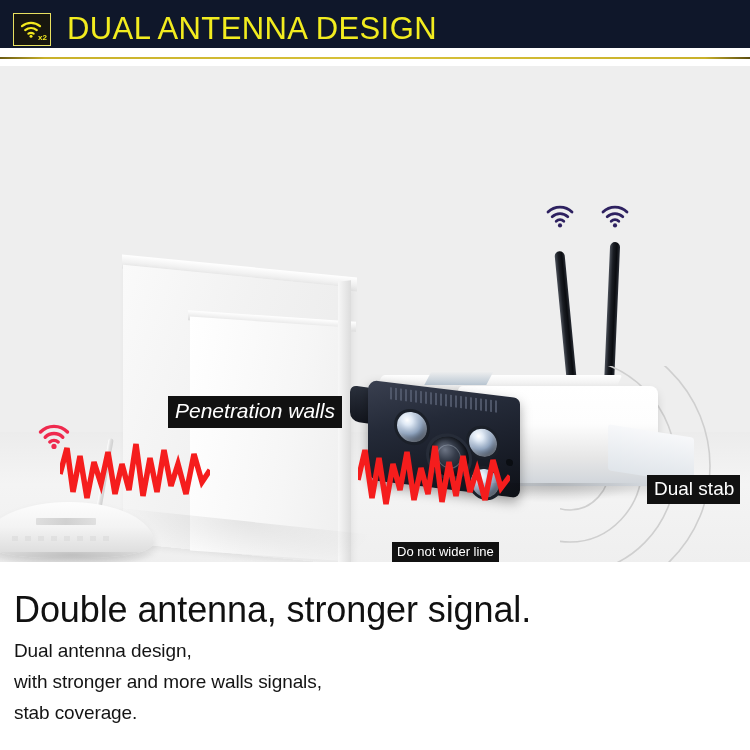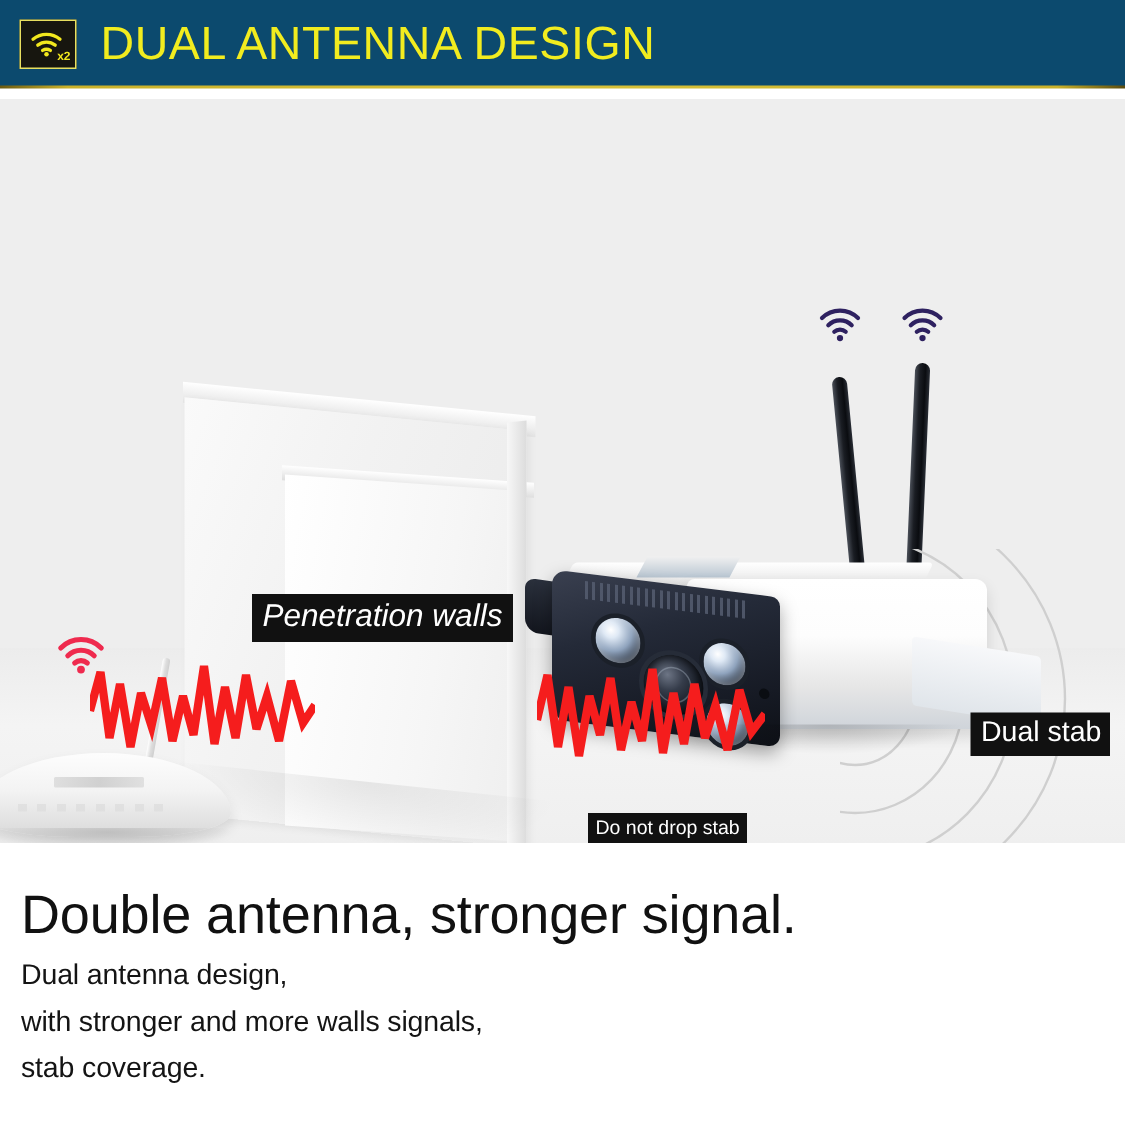--- a/index.html
+++ b/index.html
@@ -6,22 +6,22 @@
   html, body {
     width: 750px; height: 750px;
     font-family: "Liberation Sans", sans-serif;
     background: #ffffff;
     overflow: hidden;
   }
   #page { position: relative; width: 750px; height: 750px; background:#fff; }
 
   
   .header {
-    position: absolute; left:0; top:0; width:750px; height:58px;
-    background:#0c4a6e;
+    position: absolute; left:0; top:0; width:750px; height:48px;
+    background:#0f172a;
   }
   .header-inner {
     position:absolute; left:0; top:0; width:750px; height:58px;
     display:flex; align-items:center; padding-left:13px;
   }
   .hdr-icon-box {
     width:38px; height:33px; border:1.5px solid #e8e060;
     display:flex; align-items:center; justify-content:center;
     flex:0 0 auto; position:relative; background:#17160f;
   }
@@ -340,21 +340,21 @@
         <polyline points="0,40 7,14 13,58 20,22 27,64 34,28 41,50 48,18 55,60 62,30 69,56 76,10 83,62 90,24 97,58 104,16 111,52 118,30 126,60 134,20 142,48 150,36" fill="none" stroke="#f51d1d" stroke-width="5.5" stroke-linejoin="miter" stroke-linecap="butt"></polyline>
       </svg>
     </div>
     <div class="zig right">
       <svg width="152" height="78" viewBox="0 0 152 78" aria-hidden="true">
         <polyline points="0,42 7,12 14,60 21,20 28,66 35,26 42,52 49,14 56,62 63,30 70,56 77,8 84,64 91,24 98,58 105,18 112,54 119,32 127,62 135,22 143,50 152,38" fill="none" stroke="#f51d1d" stroke-width="5.5" stroke-linejoin="miter" stroke-linecap="butt"></polyline>
       </svg>
     </div>
 
     <div class="lbl penetration">Penetration walls</div>
-    <div class="lbl donotdrop">Do not drop stab</div>
+    <div class="lbl donotdrop">Do not wider line</div>
     <div class="lbl morestable">Dual stab</div>
 
   </div>
 
   <div class="footer">
     <div class="foot-head">Double antenna, stronger signal.</div>
     <div class="foot-line">Dual antenna design,</div>
     <div class="foot-line">with stronger and more walls signals,</div>
     <div class="foot-line">stab coverage.</div>
   </div>

